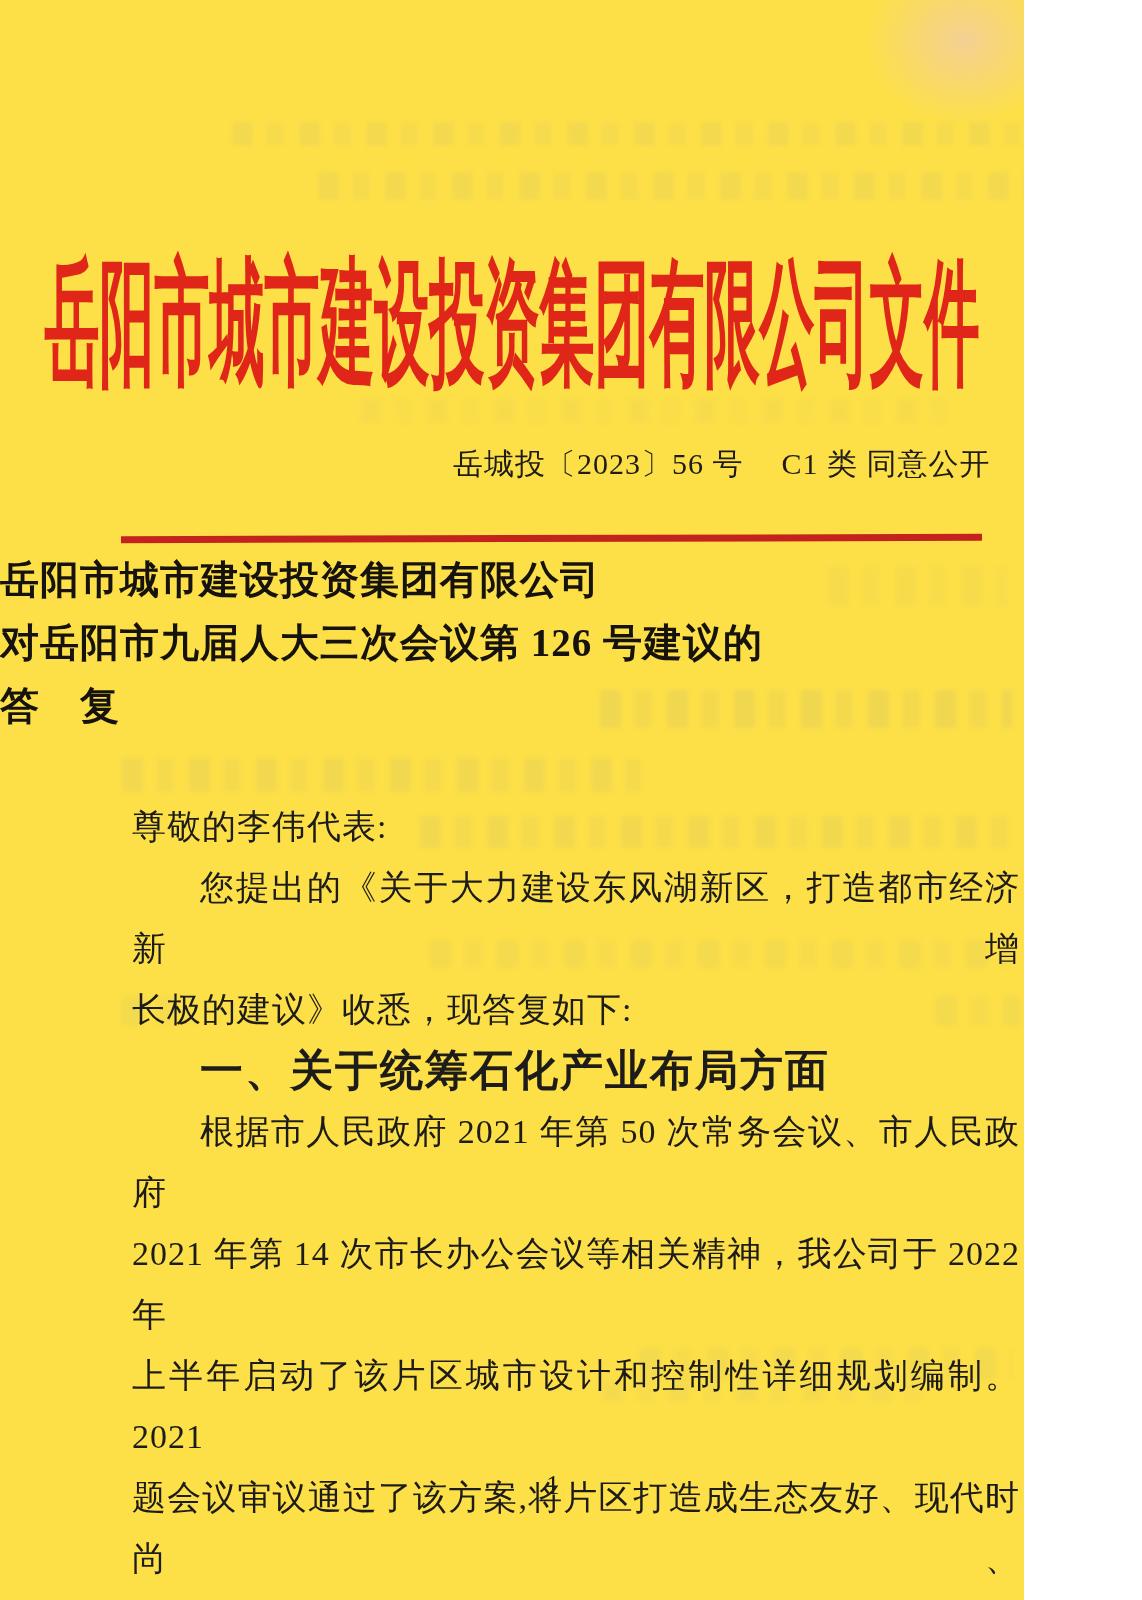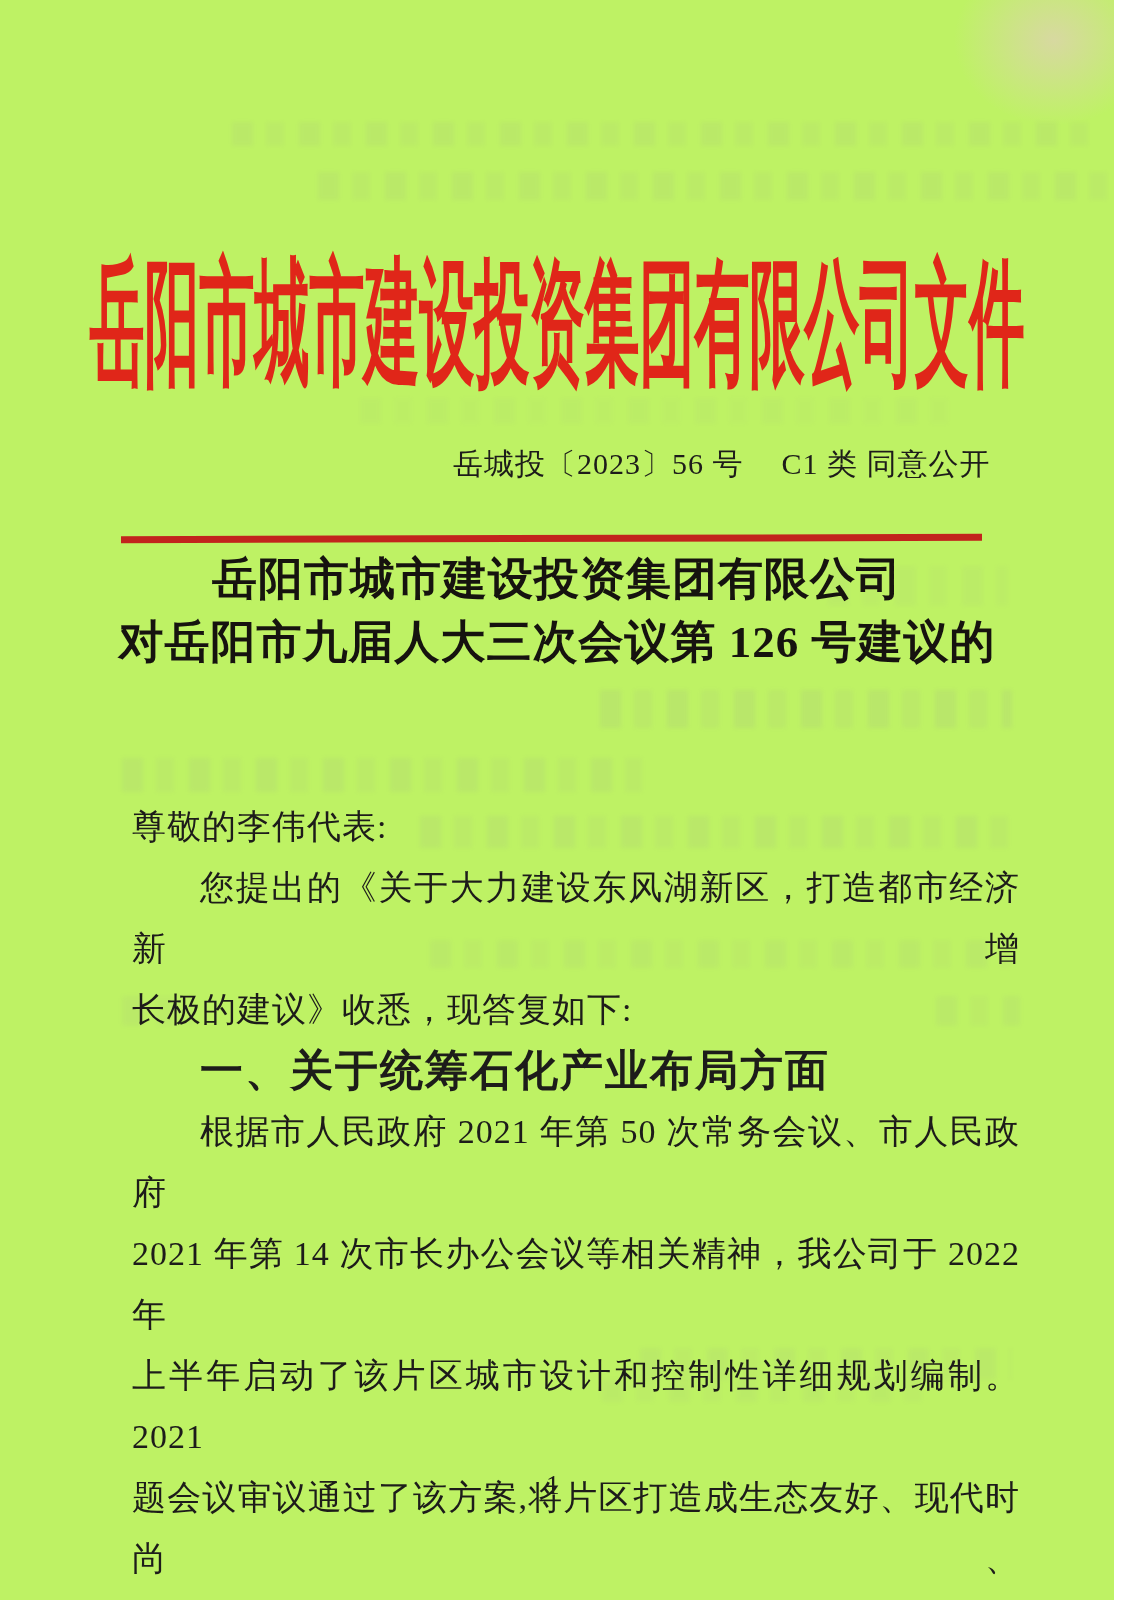--- a/index.html
+++ b/index.html
@@ -1,19 +1,19 @@
 <!DOCTYPE html>
 <html lang="zh" style="--header-red: #e02619; --rule-red: #c2241d; --ink: #1d1c1a;"><head>
 <meta charset="utf-8">
 <style>
   html,body { margin:0; padding:0; }
   .page {
     position:relative;
-    width:1114px; height:1600px;
-    background:#bef264;
+    width:1024px; height:1600px;
+    background:#fde047;
     overflow:hidden;
     font-family:"Liberation Serif","DejaVu Serif",serif;
     color:var(--ink,#1d1c1a);
   }
   
   .stain {
     position:absolute; right:-40px; top:-45px; width:200px; height:170px;
     background:radial-gradient(closest-side, rgba(236,196,210,.55), rgba(236,196,210,0));
     pointer-events:none;
   }
@@ -40,21 +40,21 @@
     display:flex; gap:38px; white-space:nowrap;
     font-size:30px; line-height:36px; letter-spacing:1px;
   }
   .red-rule {
     position:absolute; top:535px; left:121px; width:861px; height:7px;
     background:var(--rule-red,#c2241d);
     transform:rotate(-0.15deg);
   }
   .doc-title {
     position:absolute; top:548px; left:0; width:100%;
-    text-align:center; font-size:45px; font-weight:bold; line-height:63px;
+    text-align:left; font-size:39px; font-weight:bold; line-height:63px;
     letter-spacing:1px; white-space:nowrap;
     color:#16130f;
   }
   .body-block {
     position:absolute; top:796px; left:132px; width:888px;
     font-size:34px; line-height:61px; letter-spacing:1px;
     color:var(--ink,#1d1c1a);
   }
   .line { min-height:61px; text-align:left;font-family:Liberation Serif, serif; }
   .line.fill { text-align:justify; text-align-last:justify; text-justify:inter-character; }
@@ -93,20 +93,21 @@
   <div class="doc-line">
     <span>岳城投〔2023〕56 号</span>
     <span>C1 类 同意公开</span>
   </div>
 
   <div class="red-rule"></div>
 
   <div class="doc-title">
     <div>岳阳市城市建设投资集团有限公司</div>
     <div>对岳阳市九届人大三次会议第 126 号建议的</div>
+    <div>答　复</div>
   </div>
 
   <div class="body-block">
     <div class="line">尊敬的李伟代表:</div>
     <div class="line indent fill">您提出的《关于大力建设东风湖新区，打造都市经济新增</div>
     <div class="line">长极的建议》收悉，现答复如下:</div>
     <div class="line indent heading">一、关于统筹石化产业布局方面</div>
     <div class="line indent fill">根据市人民政府 2021 年第 50 次常务会议、市人民政府</div>
     <div class="line fill">2021 年第 14 次市长办公会议等相关精神，我公司于 2022 年</div>
     <div class="line fill">上半年启动了该片区城市设计和控制性详细规划编制。2021</div>

